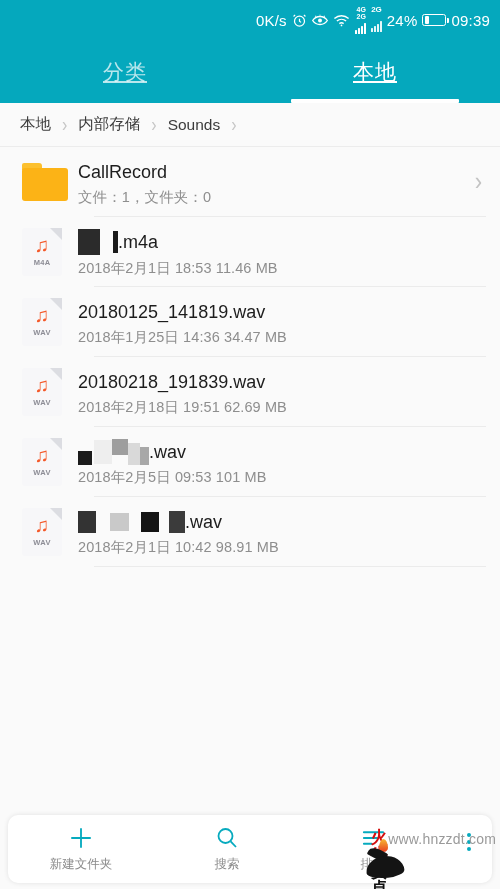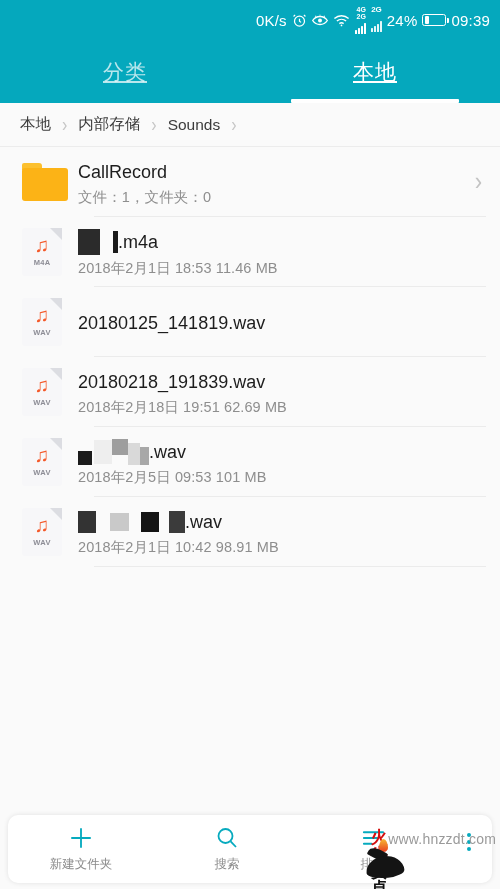--- a/index.html
+++ b/index.html
@@ -290,20 +290,21 @@
     <div class="row">
       <div class="icon-wrap">
         <span class="file-ico">
           <span class="corner"></span>
           <span class="note">♫</span>
           <span class="ext">WAV</span>
         </span>
       </div>
       <div class="body">
         <div class="name">20180125_141819.wav</div>
+        <div class="meta">2018年1月25日 14:36 34.47 MB</div>
       </div>
       <span class="sep"></span>
     </div>
     <div class="row">
       <div class="icon-wrap">
         <span class="file-ico">
           <span class="corner"></span>
           <span class="note">♫</span>
           <span class="ext">WAV</span>
         </span>

